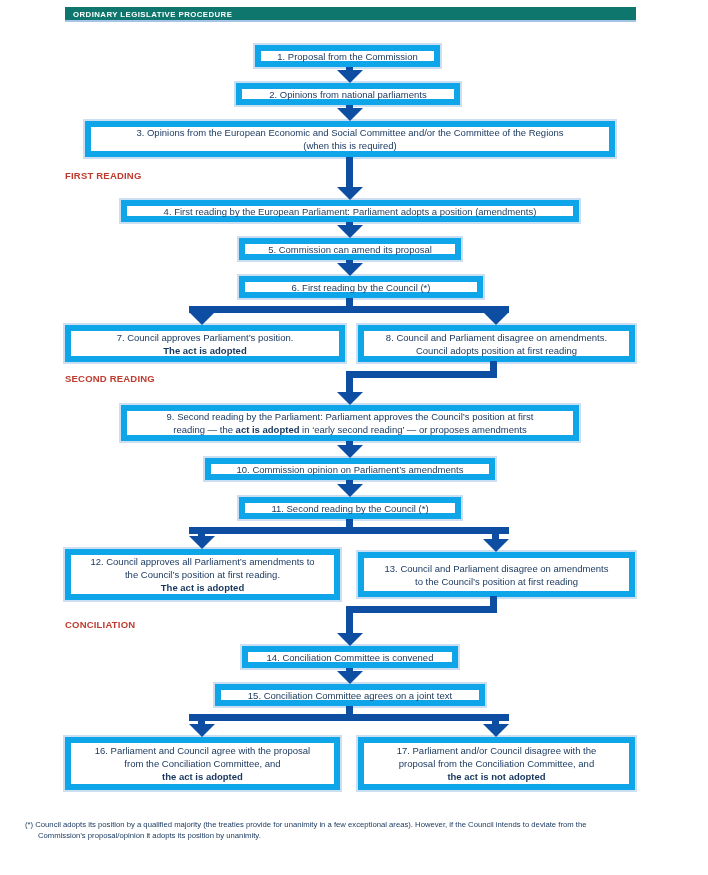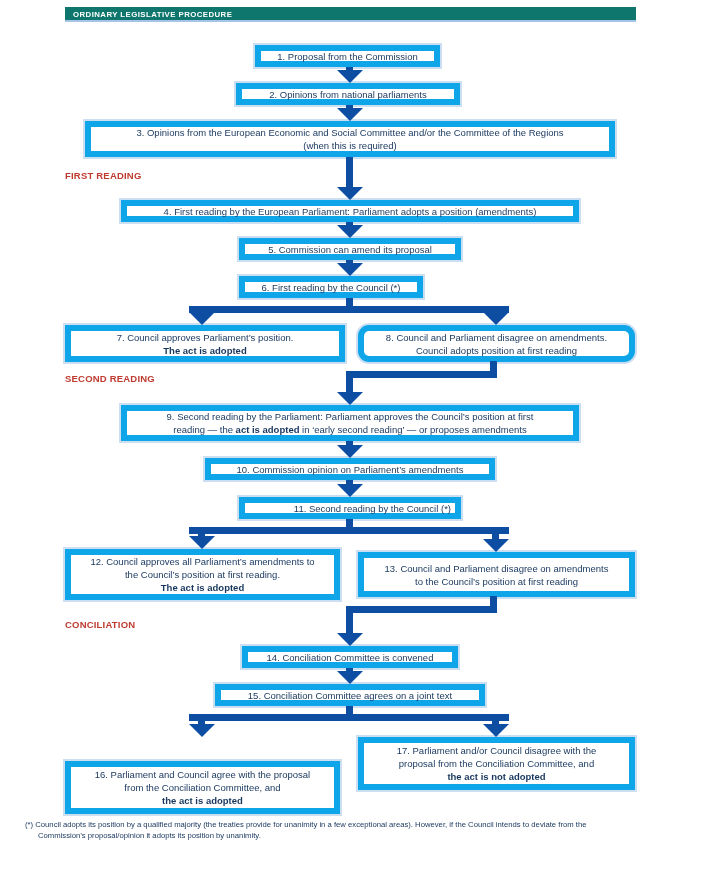--- a/index.html
+++ b/index.html
@@ -80,31 +80,31 @@
   }
   .footnote .fn-line { white-space: nowrap; }
   .footnote .fn-line2 { margin-left: 13px; }
 
   
   #b1  { left: 255px; top: 45px;  width: 185px; height: 22px; }
   #b2  { left: 236px; top: 83px;  width: 224px; height: 22px; }
   #b3  { left: 85px;  top: 121px; width: 530px; height: 36px; }
   #b4  { left: 121px; top: 200px; width: 458px; height: 22px; }
   #b5  { left: 239px; top: 238px; width: 222px; height: 22px; }
-  #b6  { left: 239px; top: 276px; width: 184px; height: 22px; }
+  #b6  { left: 239px; top: 276px; width: 244px; height: 22px; }
   #b7  { left: 65px;  top: 325px; width: 280px; height: 37px; }
-  #b8  { left: 358px; top: 325px; width: 277px; height: 37px; border-radius: 11px; }
+  #b8  { left: 358px; top: 325px; width: 277px; height: 37px; }
   #b9  { left: 121px; top: 405px; width: 458px; height: 36px; }
   #b10 { left: 205px; top: 458px; width: 290px; height: 22px; }
-  #b11 { left: 239px; top: 497px; width: 222px; height: 22px; align-items: flex-end; }
+  #b11 { left: 239px; top: 497px; width: 222px; height: 22px; }
   #b12 { left: 65px;  top: 549px; width: 275px; height: 51px; }
   #b13 { left: 358px; top: 552px; width: 277px; height: 45px; }
   #b14 { left: 242px; top: 646px; width: 216px; height: 22px; }
   #b15 { left: 215px; top: 684px; width: 270px; height: 22px; }
-  #b16 { left: 65px;  top: 737px; width: 275px; height: 53px; margin-top: 24px; }
+  #b16 { left: 65px;  top: 737px; width: 275px; height: 53px; }
   #b17 { left: 358px; top: 737px; width: 277px; height: 53px; }
 
   #lbl-first  { left: 65px; top: 170px; }
   #lbl-second { left: 65px; top: 373px; }
   #lbl-conc   { left: 65px; top: 619px; }
 </style>
 </head>
 <body>
 
 <div id="page">

